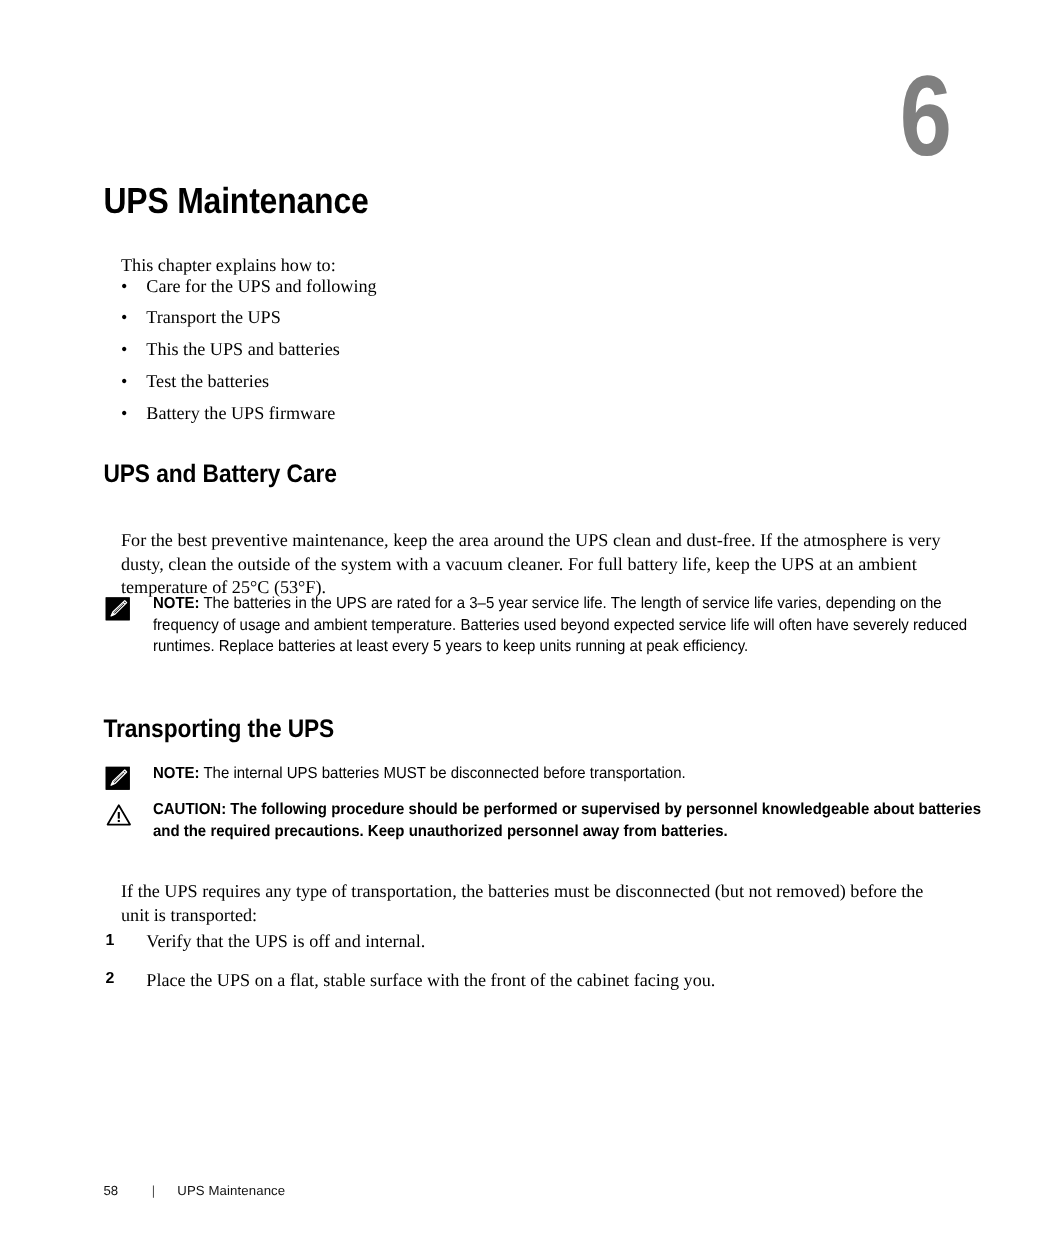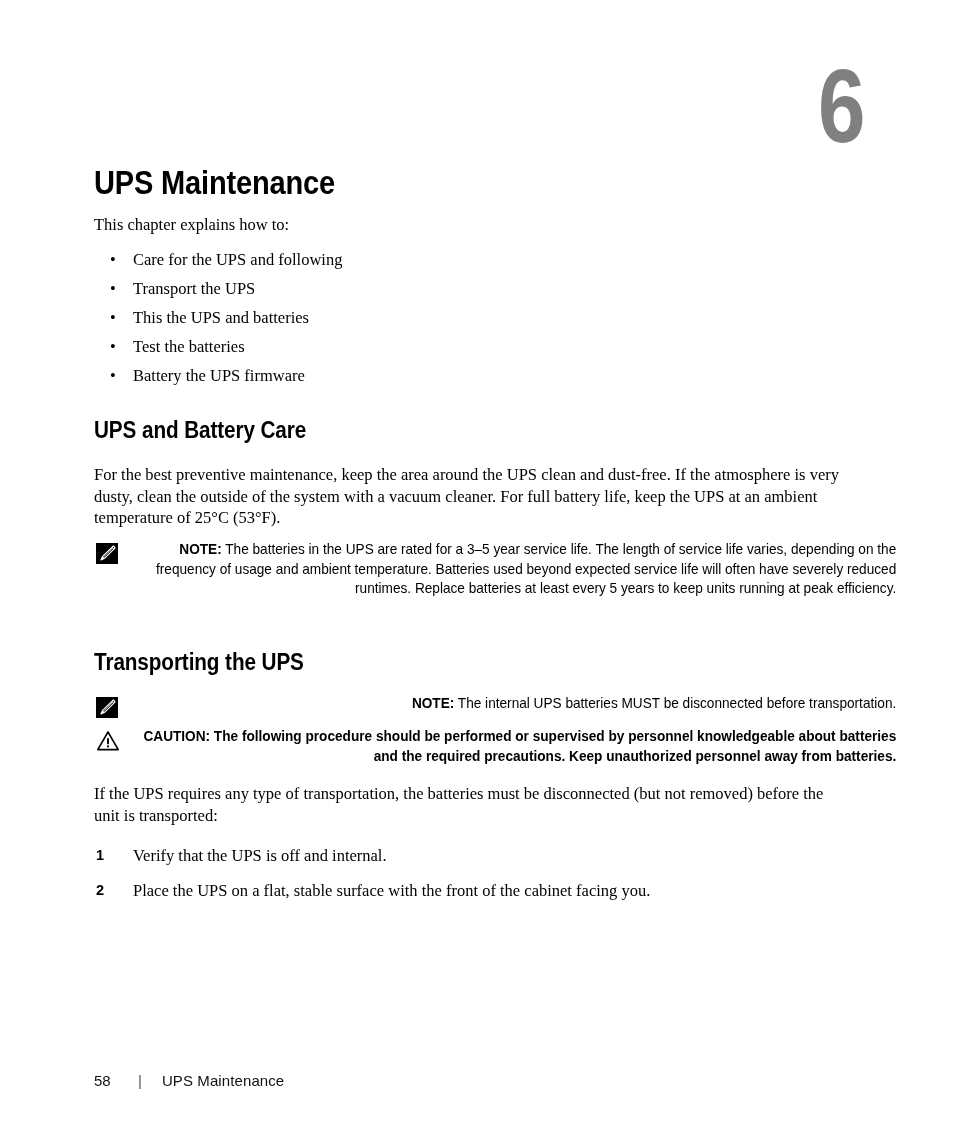--- a/index.html
+++ b/index.html
@@ -70,21 +70,21 @@
     font-size: 23px;
     line-height: 26px;
     letter-spacing: -0.1px;
     color: #000;
     transform: scaleX(0.90);
     transform-origin: left top;
     white-space: nowrap;
   }
 
   p.body-text {
-    margin: 0;
+    margin: 16px;
     font-family: "Liberation Serif", serif;
     font-size: 16.5px;
     line-height: 21.5px;
     color: #000;
   }
 
   .intro-line {
     position: absolute;
     left: 0;
     top: 214px;
@@ -121,21 +121,20 @@
 
   .sec-transport     { position: absolute; left: 0; top: 649px; }
 
   .para-transport    { position: absolute; left: 0; top: 783px; width: 752px; }
 
   
   .admon {
     position: absolute;
     left: 0;
     width: 760px;
-    text-align: right;
   }
   .admon-icon {
     position: absolute;
     left: 2px;
     top: 3px;
     width: 22px;
     height: 21px;
   }
   .admon-body {
     margin-left: 45px;
@@ -197,21 +196,21 @@
   }
 
   
   .footer {
     position: absolute;
     left: 94px;
     bottom: 56px;
     display: flex;
     align-items: baseline;
     font-family: "Liberation Sans Narrow", "Liberation Sans", sans-serif;
-    font-size: 15px;
+    font-size: 12px;
     color: #111;
   }
   .footer .page-number {
     min-width: 22px;
   }
   .footer .footer-sep {
     margin: 0 20px 0 22px;
     color: #555;
     font-weight: 300;
   }

